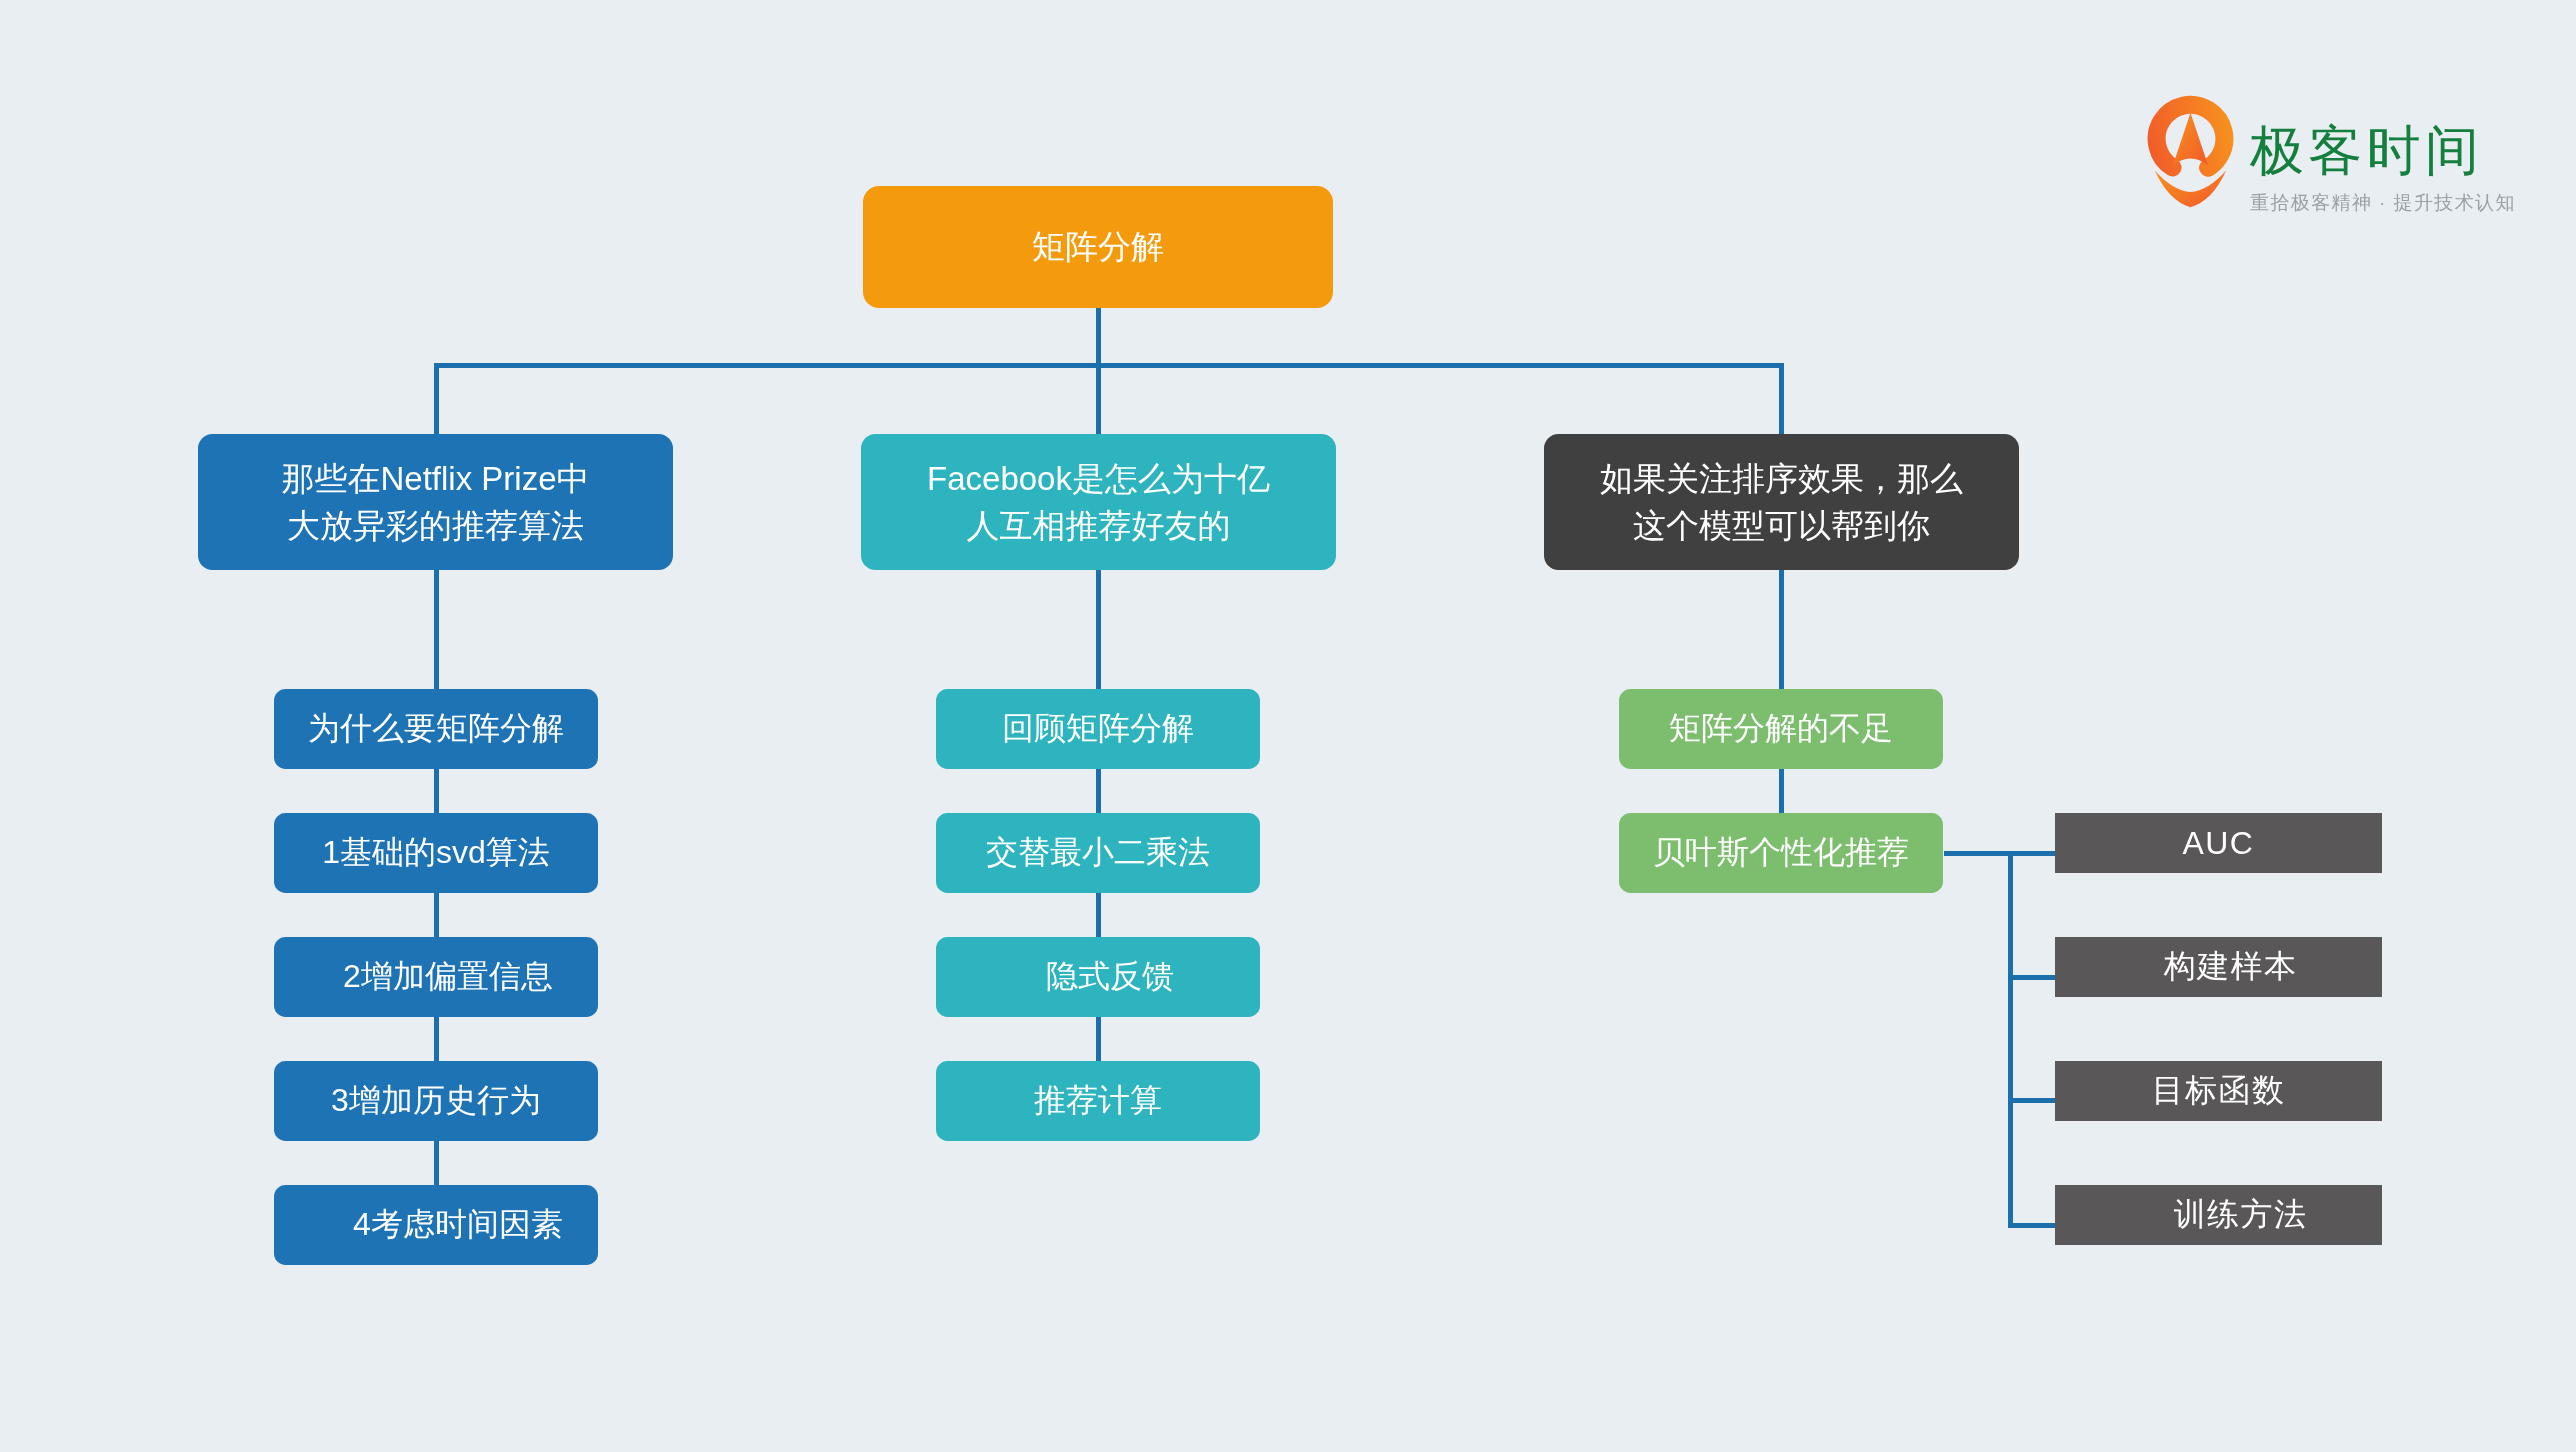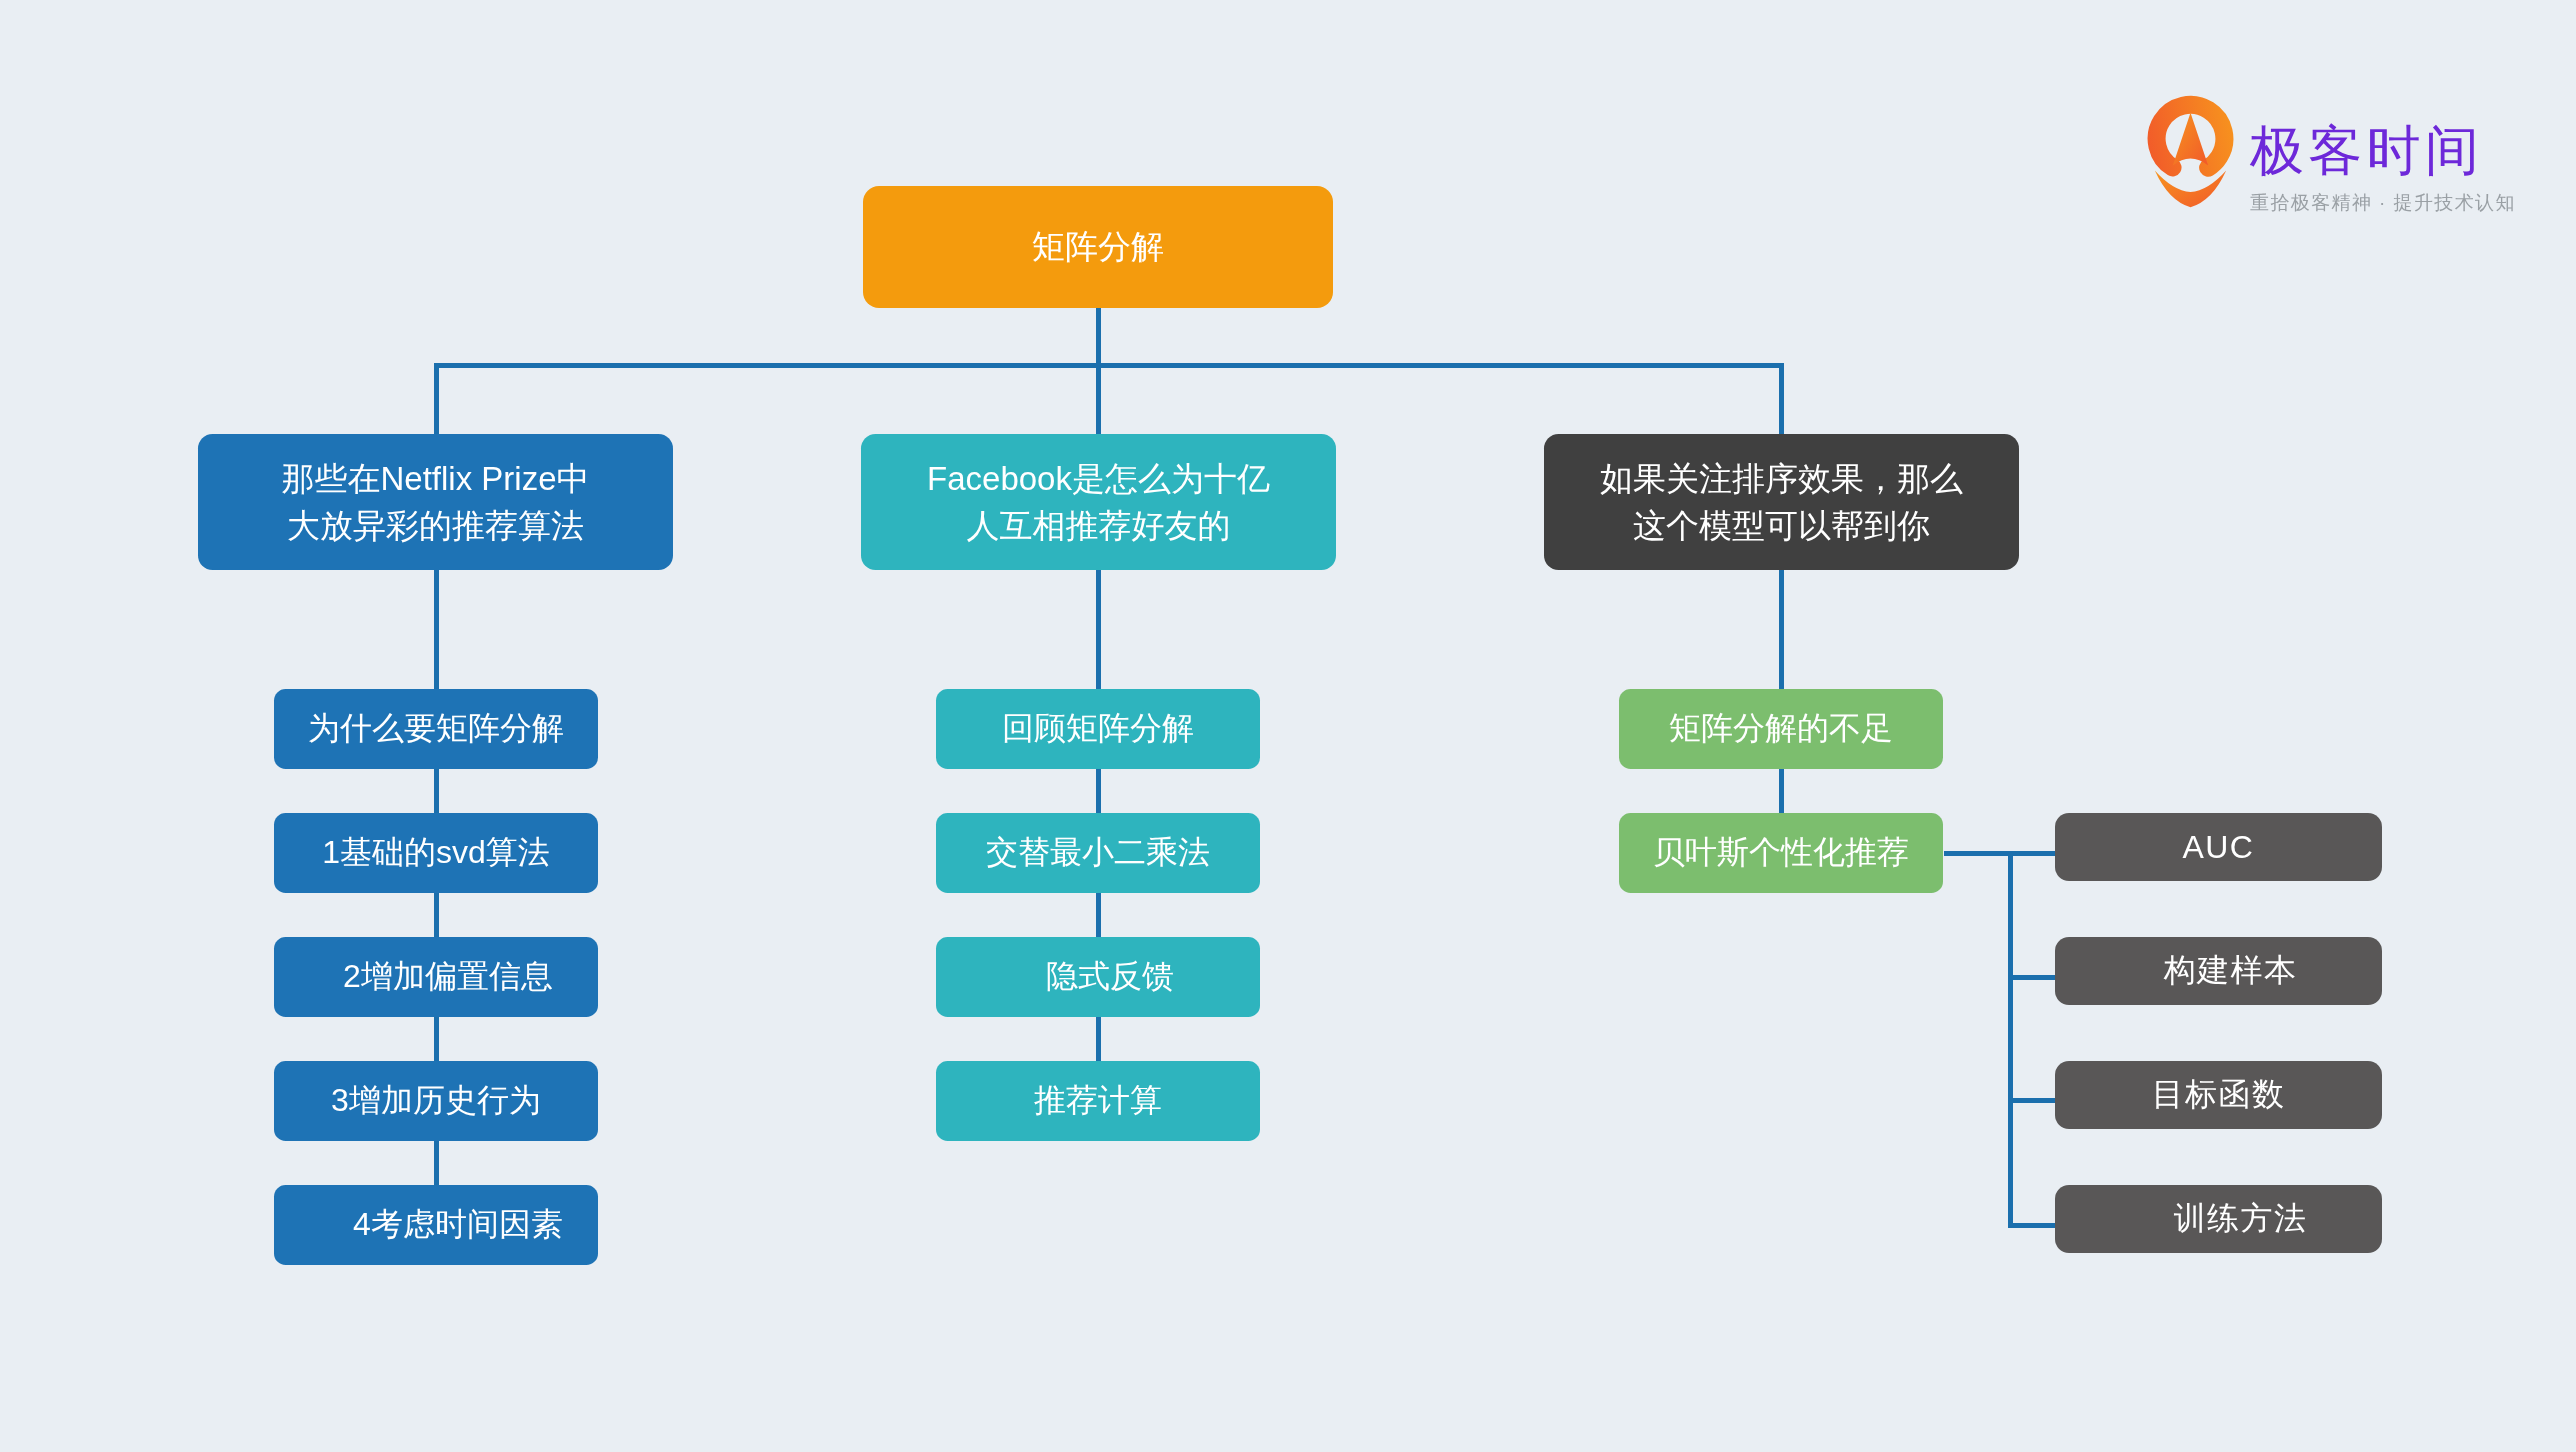--- a/index.html
+++ b/index.html
@@ -40,37 +40,37 @@
   }
   .col-1 { left: 274px;  background: #1e73b5; }
   .col-2 { left: 936px; background: #2eb4be; }
   .col-3 { left: 1619px; background: #7cbe6e; }
   .row-1 { top: 689px; }
   .row-2 { top: 813px; }
   .row-3 { top: 937px; padding-left: 24px; }
   .row-4 { top: 1061px; }
   .row-5 { top: 1185px; padding-left: 44px; }
   .sub-node {
-    left: 2055px; width: 327px; height: 68px;
-    background: #595757; border-radius: 14px; font-size: 32px;
+    left: 2055px; width: 327px; height: 60px;
+    background: #595757; border-radius: 0; font-size: 32px;
     letter-spacing: 1.4px;
   }
   .line {
     position: absolute;
     background: #1b6fad;
     z-index: 1;
   }
   .logo {
     position: absolute; left: 2144px; top: 94px;
     display: flex; align-items: flex-start; z-index: 3;
   }
   .logo-icon { width: 93px; height: 114px; }
   .logo-text { margin-left: 13px; }
   .logo-title {
-    font-size: 54px; color: #6d28d9; letter-spacing: 4.3px;
+    font-size: 54px; color: #15803d; letter-spacing: 4.3px;
     line-height: 54px; margin-top: 29px; font-weight: 400;
   }
   .logo-tagline {
     font-size: 19px; color: #9aa0a5; letter-spacing: 1.4px;
     margin-top: 13px; font-weight: 300;
   }
 </style>
 </head>
 <body>
 

